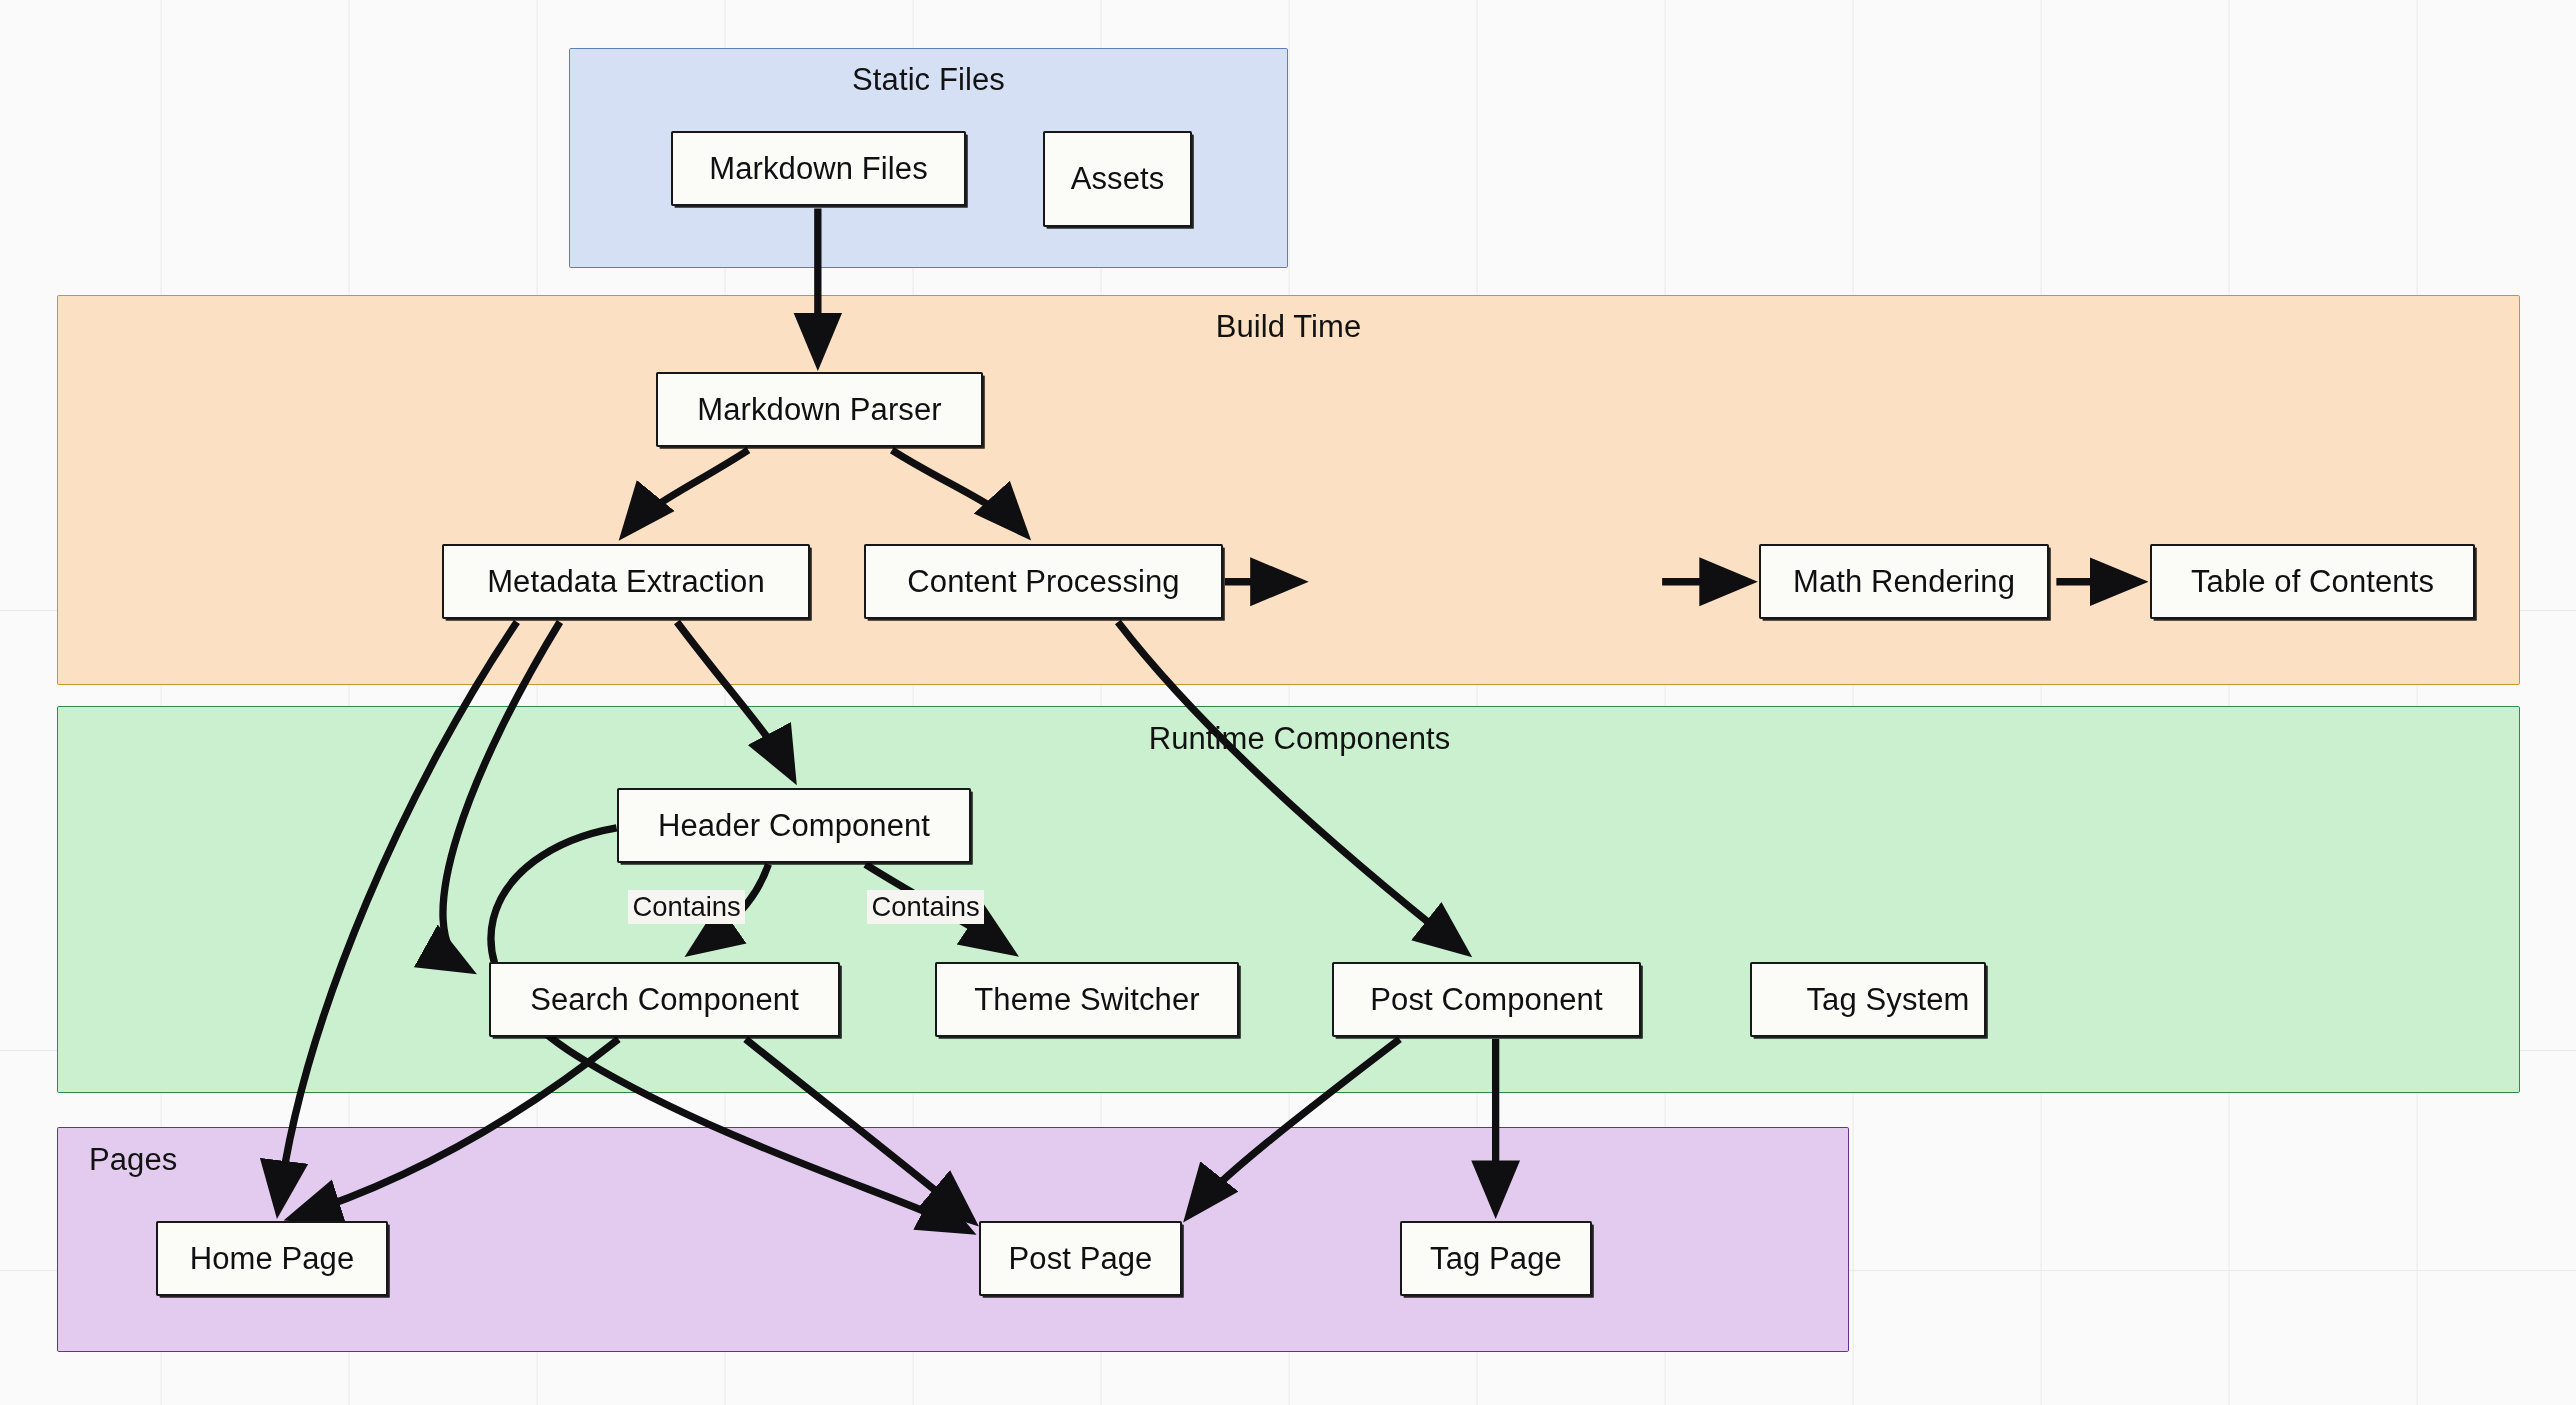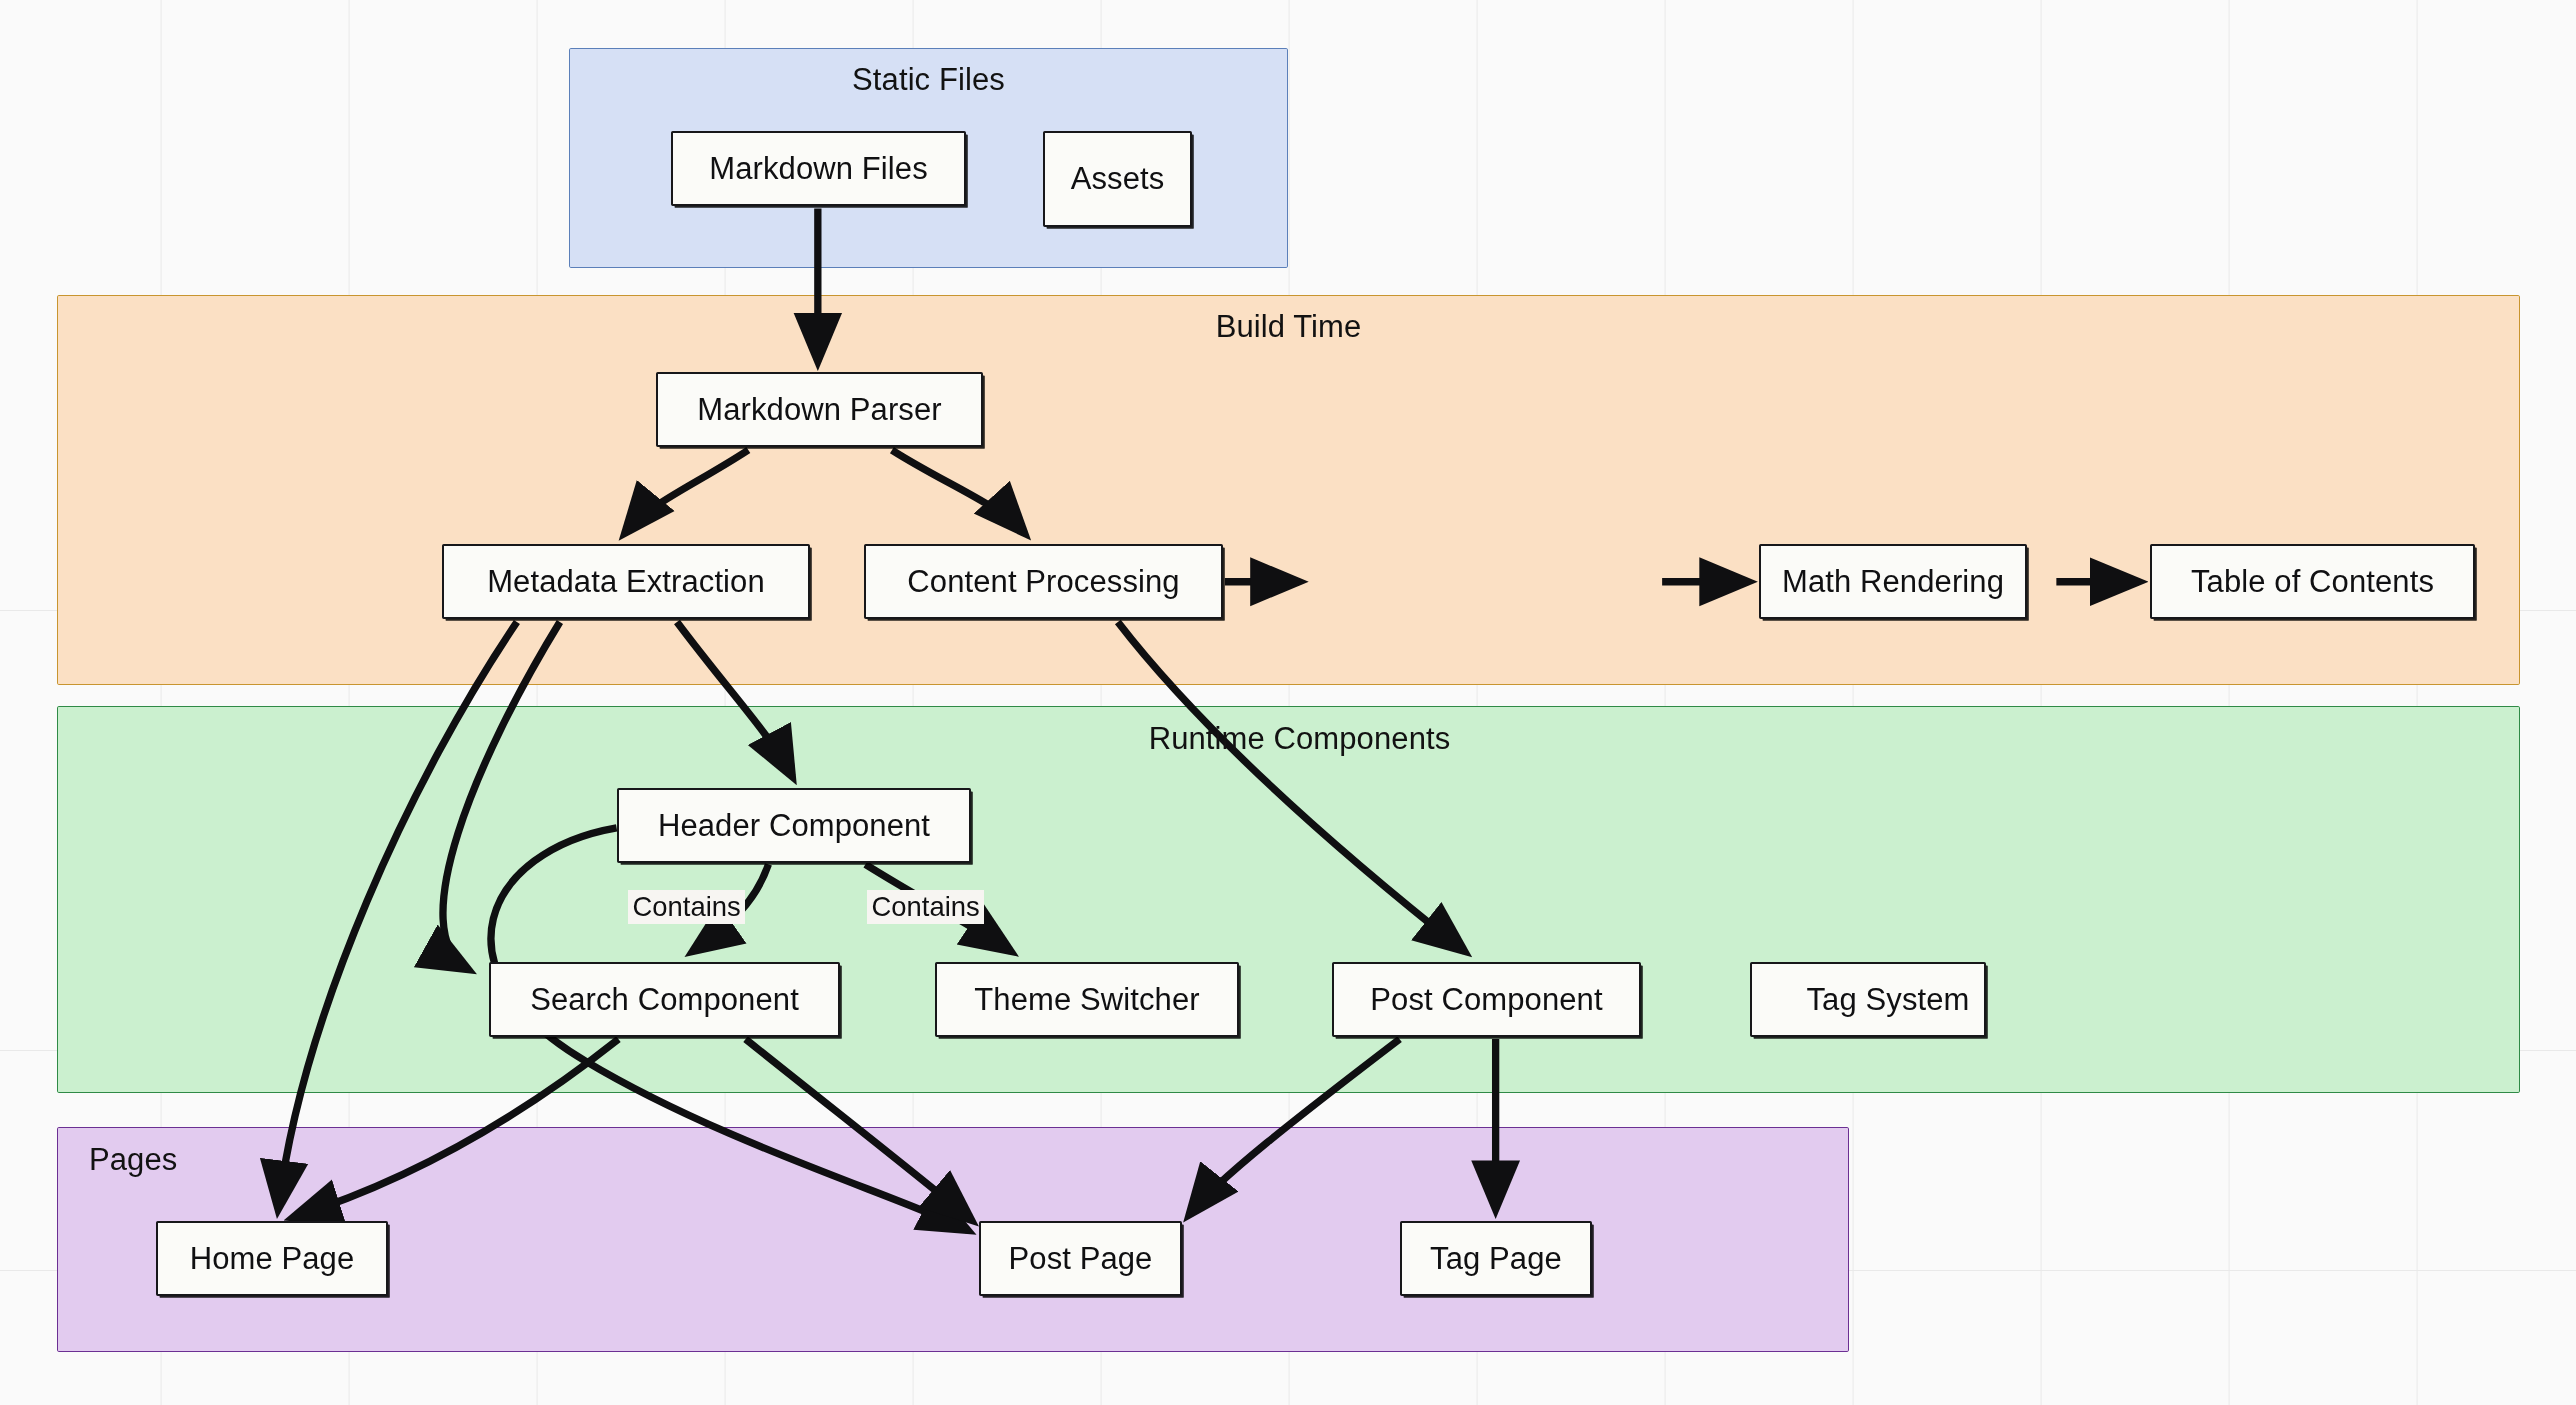--- a/index.html
+++ b/index.html
@@ -122,21 +122,21 @@
     </div>
   <div class="node" id="nd2" style="left: 656px; top: 372px; width: 327px; height: 75px;">
       <span>Markdown Parser</span>
     </div>
   <div class="node" id="nd3" style="left: 442px; top: 544px; width: 368px; height: 75px;">
       <span>Metadata Extraction</span>
     </div>
   <div class="node" id="nd4" style="left: 864px; top: 544px; width: 359px; height: 75px;">
       <span>Content Processing</span>
     </div>
-  <div class="node" id="nd6" style="left: 1759px; top: 544px; width: 268px; height: 75px;">
+  <div class="node" id="nd6" style="left: 1759px; top: 544px; width: 290px; height: 75px;">
       <span>Math Rendering</span>
     </div>
   <div class="node" id="nd7" style="left: 2150px; top: 544px; width: 325px; height: 75px;">
       <span>Table of Contents</span>
     </div>
   <div class="node" id="nd8" style="left: 617px; top: 788px; width: 354px; height: 75px; text-align: right;">
       <span>Header Component</span>
     </div>
   <div class="node" id="nd9" style="left: 489px; top: 962px; width: 351px; height: 75px;">
       <span>Search Component</span>

